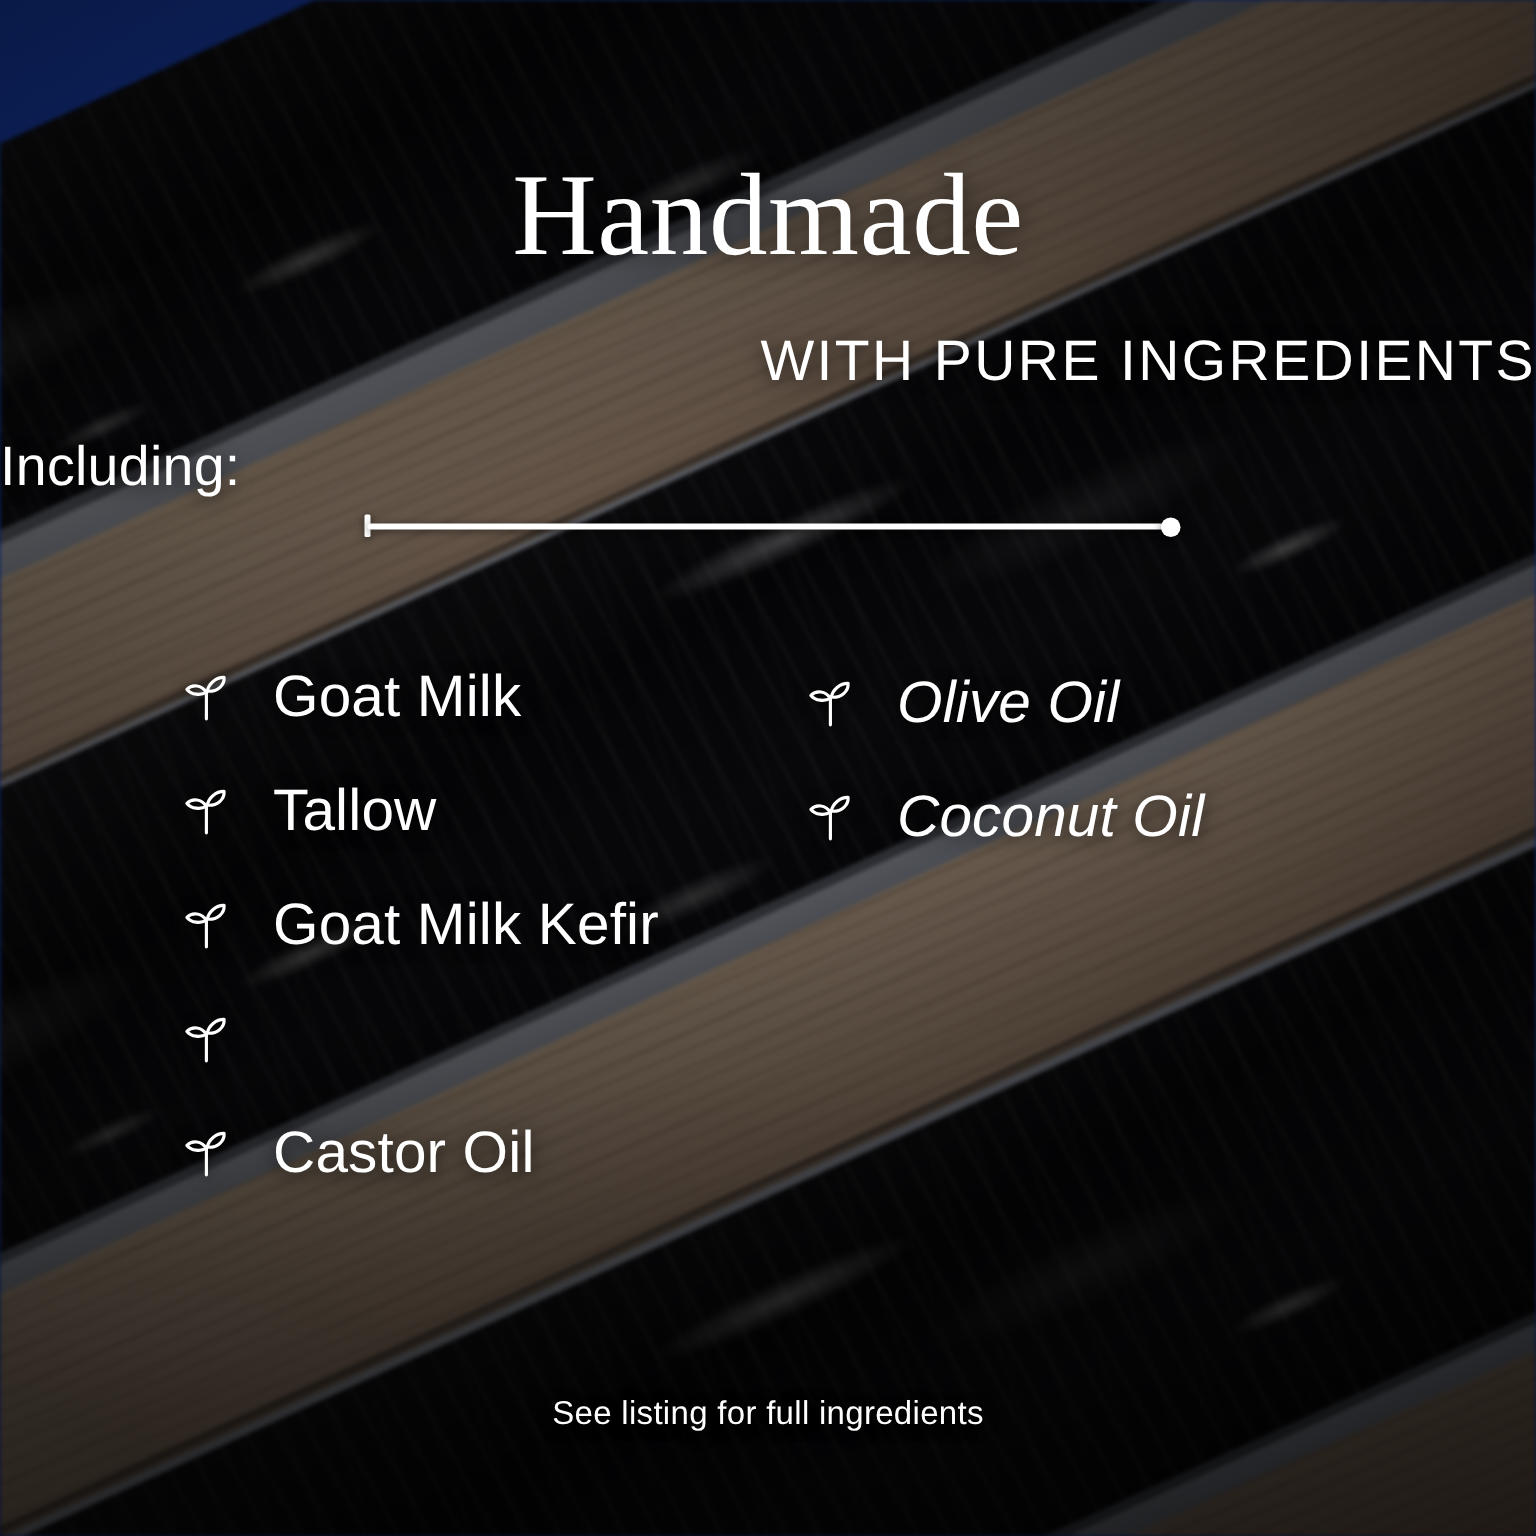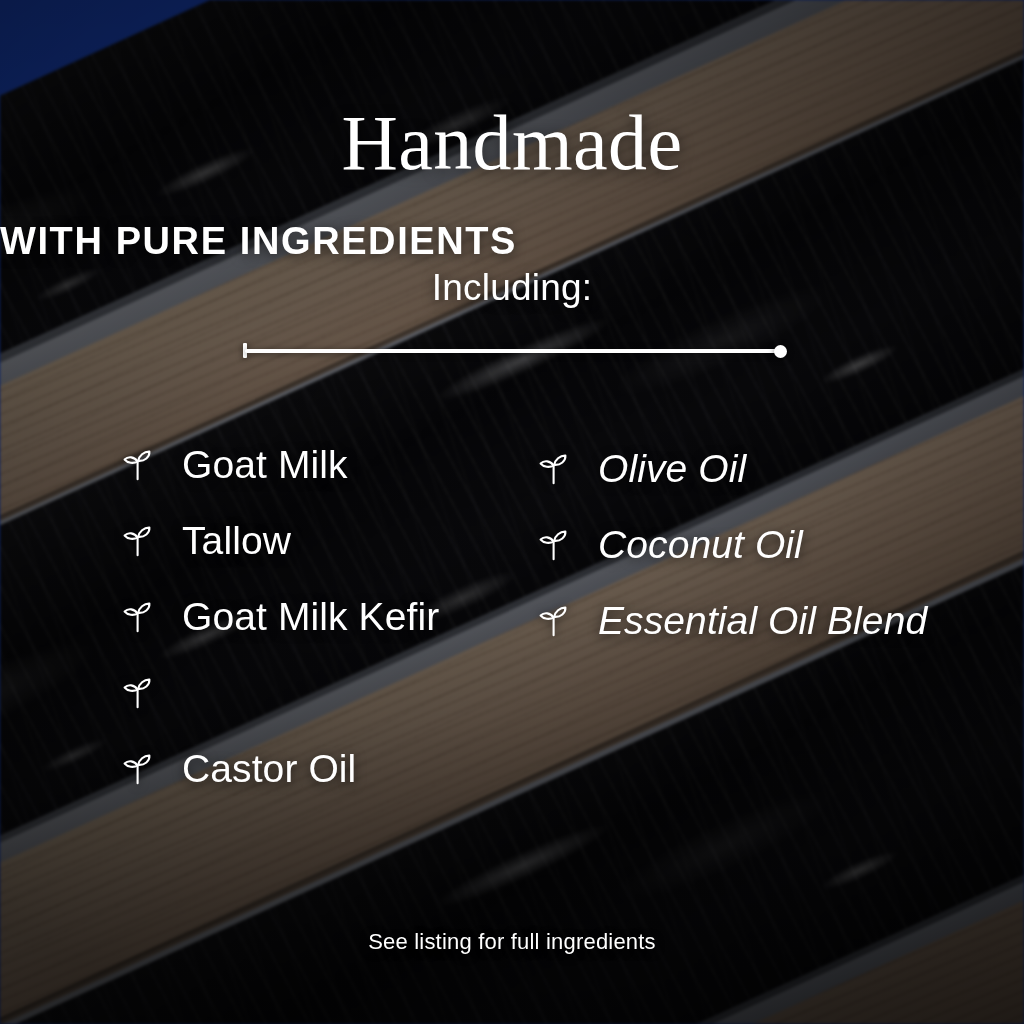--- a/index.html
+++ b/index.html
@@ -120,31 +120,30 @@
     text-align:center;
     font-family:"Liberation Serif", serif;
     font-size:78px;
     line-height:1;
     color:#ffffff;
     letter-spacing:.4px;
     text-shadow:0 2px 14px rgba(0,0,0,.55);
   }
   #subtitle {
     position:absolute; top:222px; left:0; width:1024px;
-    text-align:left;
+    text-align:right;
     font-size:38px;
     line-height:1;
     color:#ffffff;
     letter-spacing:1.6px;
-    font-weight:700;
+    font-weight:400;
     text-shadow:0 2px 12px rgba(0,0,0,.60);
   }
   #including {
-    position:absolute; top:269px; left:0; width:1024px;
-    text-align:center;
+    position:absolute; top:292px; left:0; width:1024px;
     font-size:37px;
     line-height:1;
     color:#ffffff;
     letter-spacing:.2px;
     text-shadow:0 2px 12px rgba(0,0,0,.60);
   }
 
   #divider {
     position:absolute; top:342px; left:241px;
     width:546px; height:18px;
@@ -327,27 +326,17 @@
         <svg class="sprout" viewBox="0 0 40 40">
           <g fill="none" stroke="#ffffff" stroke-width="2.1" stroke-linecap="round" stroke-linejoin="round">
             <path d="M19.6 17.2 L19.6 35.2"></path>
             <path d="M19.6 17.6 C15.6 19.8 9.6 19.2 6.6 15.6 C10.2 12.0 16.4 12.6 19.6 17.6 Z"></path>
             <path d="M20.2 16.8 C21.0 12.0 26.0 7.4 31.4 7.6 C31.8 13.0 26.6 17.4 20.2 16.8 Z"></path>
           </g>
         </svg>
         <span class="ing-label">Coconut Oil</span>
       </div>
 
-      <div class="ing-row">
-        <svg class="sprout" viewBox="0 0 40 40">
-          <g fill="none" stroke="#ffffff" stroke-width="2.1" stroke-linecap="round" stroke-linejoin="round">
-            <path d="M19.6 17.2 L19.6 35.2"></path>
-            <path d="M19.6 17.6 C15.6 19.8 9.6 19.2 6.6 15.6 C10.2 12.0 16.4 12.6 19.6 17.6 Z"></path>
-            <path d="M20.2 16.8 C21.0 12.0 26.0 7.4 31.4 7.6 C31.8 13.0 26.6 17.4 20.2 16.8 Z"></path>
-          </g>
-        </svg>
-        <span class="ing-label">Essential Oil Blend</span>
-      </div>
     </div>
 
     <div id="footnote">See listing for full ingredients</div>
   </div>
 </div>
 
 </body></html>

